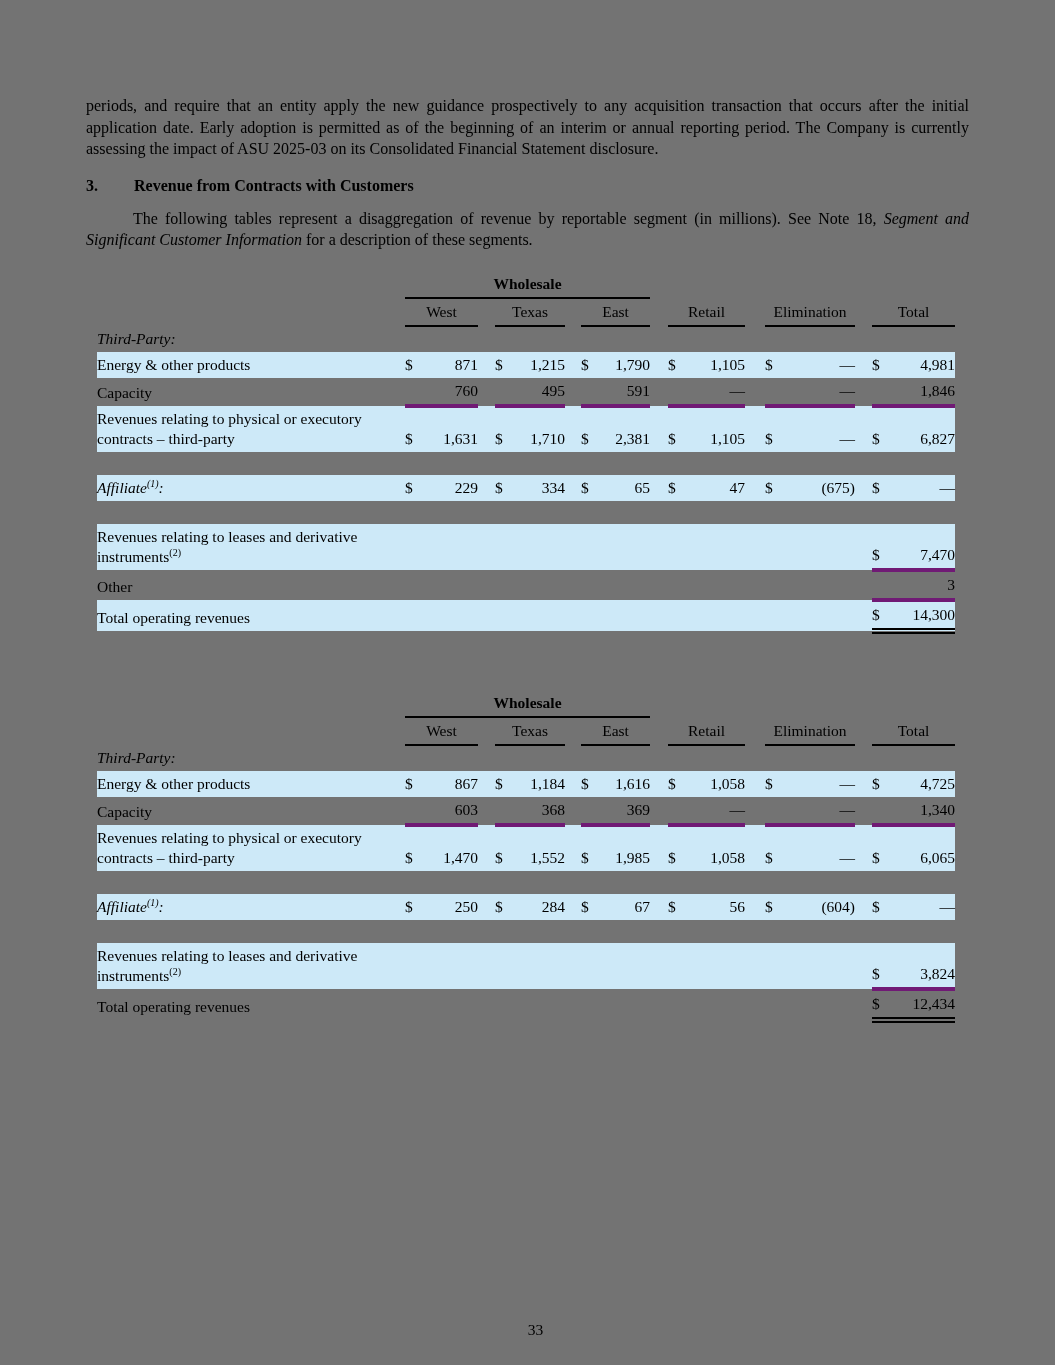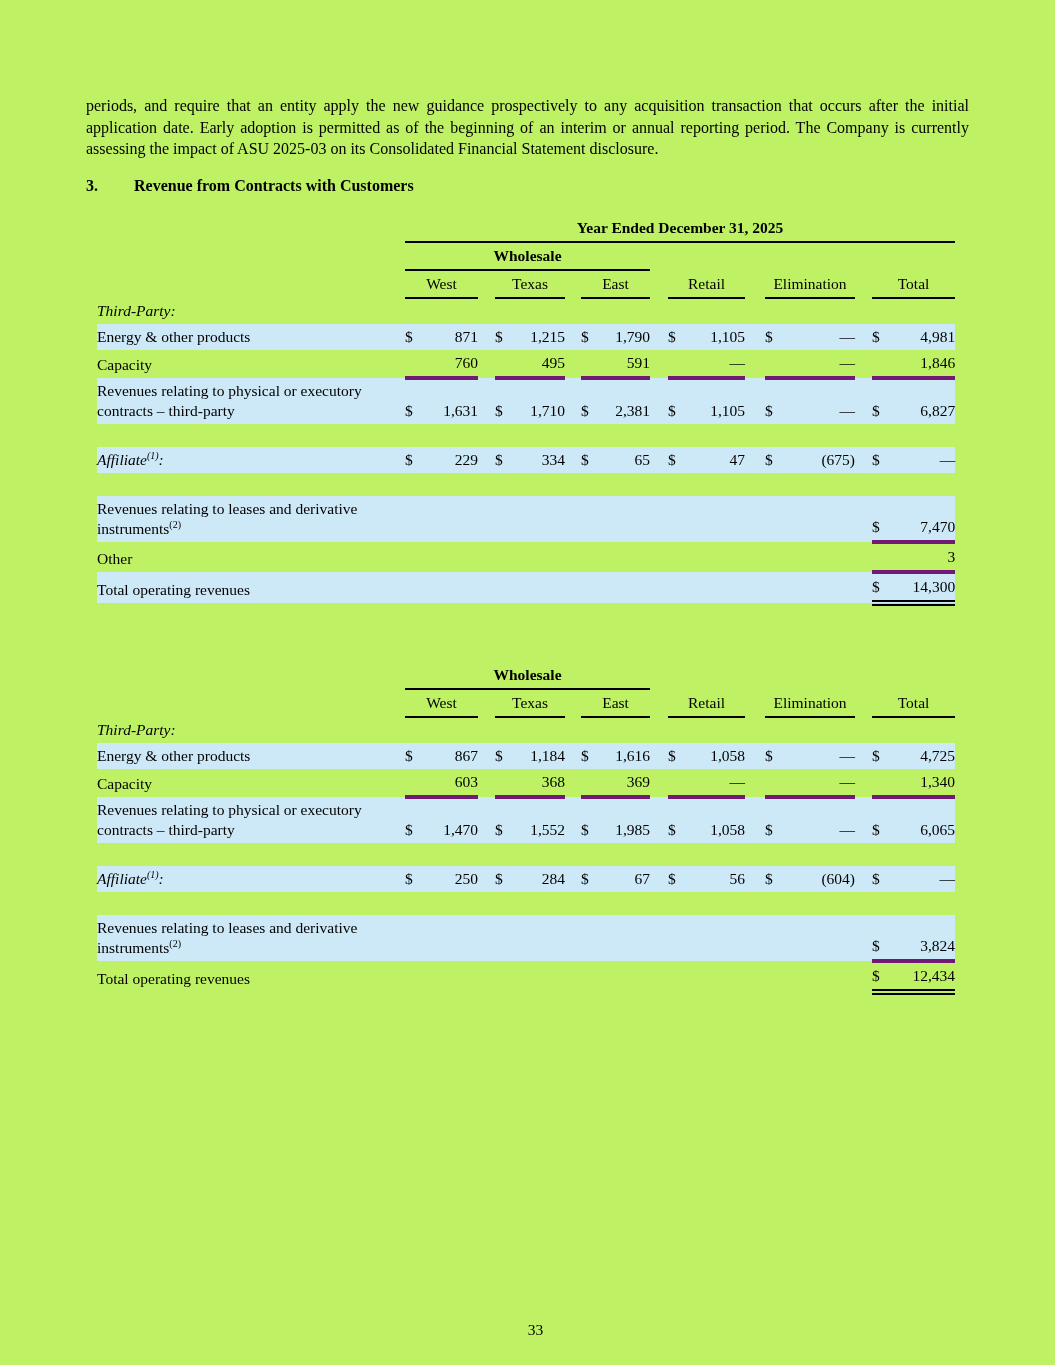--- a/index.html
+++ b/index.html
@@ -3,21 +3,21 @@
 <meta charset="utf-8">
 <style>
   * { margin: 0; padding: 0; box-sizing: border-box; }
   html, body { background: #ffffff; }
   body { font-family: "Liberation Serif", "DejaVu Serif", serif; color: #000; }
   .page {
     position: relative;
     width: 1055px;
     height: 1365px;
     margin: 0 auto;
-    background: #bef264;
+    background: #737373;
     overflow: hidden;
   }
   .content { padding: 95px 86px 0 86px; }
   .para {
     font-size: 16px;
     line-height: 21.5px;
     text-align: justify;
   }
   .heading {
     display: flex;
@@ -93,20 +93,21 @@
 <div class="page">
   <div class="content">
 
     <p class="para">periods, and require that an entity apply the new guidance prospectively to any acquisition transaction that occurs after the initial application date. Early adoption is permitted as of the beginning of an interim or annual reporting period. The Company is currently assessing the impact of ASU 2025-03 on its Consolidated Financial Statement disclosure.</p>
 
     <div class="heading">
       <span class="num">3.</span>
       <span class="ht">Revenue from Contracts with Customers</span>
     </div>
 
+    <p class="intro"><span>The following tables represent a disaggregation of revenue by reportable segment (in millions). See Note 18, </span><span class="it">Segment and Significant Customer Information</span><span> for a description of these segments.</span></p>
 
     <div class="tablewrap-1">
       <table class="fin">
         <colgroup>
           <col style="width:308px">
           <col style="width:22px">
             <col style="width:51px">
           <col style="width:17px">
           <col style="width:22px">
             <col style="width:48px">
@@ -117,24 +118,20 @@
           <col style="width:22px">
             <col style="width:55px">
           <col style="width:20px">
           <col style="width:22px">
             <col style="width:68px">
           <col style="width:17px">
           <col style="width:22px">
             <col style="width:61px">
         </colgroup>
         <thead>
-          <tr>
-            <td></td>
-            <th class="title" colspan="17">Year Ended December 31, 2025</th>
-          </tr>
           <tr>
             <td></td>
             <th class="grp" colspan="8">Wholesale</th>
             <td colspan="9"></td>
           </tr>
           <tr>
             <td></td>
             <th class="colh" colspan="2">West</th>
             <td></td>
             <th class="colh" colspan="2">Texas</th>

